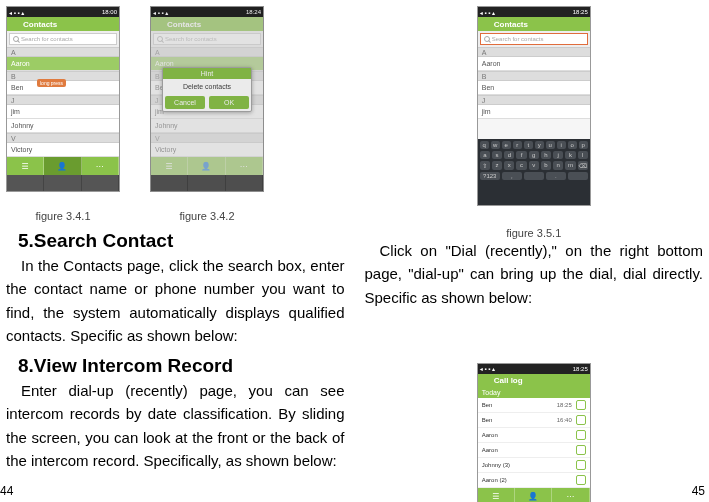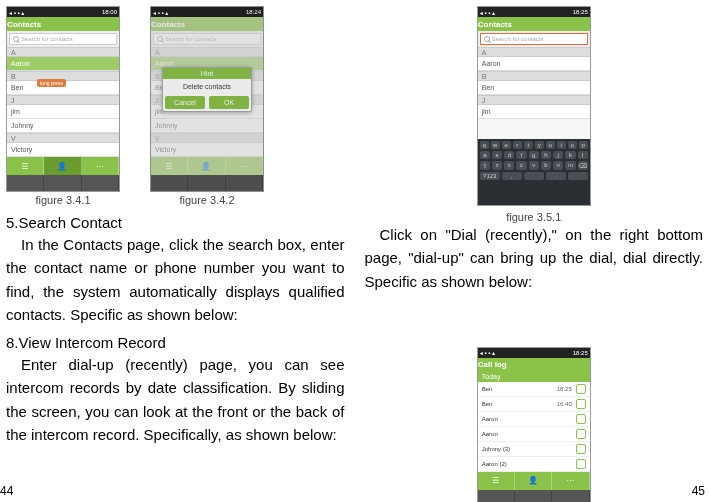--- a/index.html
+++ b/index.html
@@ -11,34 +11,34 @@
     height: 502px;
     position: relative;
     background: #fff;
   }
   .page { display: flex; height: 100%; }
   .col { flex: 1; padding: 6px 20px 20px 20px; position: relative; }
   .col-left { padding-left: 6px; padding-right: 10px; }
   .col-right { padding-left: 10px; padding-right: 6px; }
   .figrow { display: flex; gap: 30px; margin-bottom: 6px; }
   .figwrap { text-align: center; }
-  .caption { font-size: 11px; color: #444; margin-top: 2px; }
-  .hd { font-weight: normal; margin-top: 8px; margin-bottom: 2px; font-size: 15px; }
+  .caption { font-size: 11px; color: #444; margin-top: 18px; }
+  .hd { font-weight: bold; margin-top: 8px; margin-bottom: 2px; font-size: 19px; margin-left: 12px; }
   .para { font-size: 15px; line-height: 1.55; text-align: justify; }
   .indent { text-indent: 1em; }
   .pagenum { position: absolute; bottom: 4px; font-size: 12px; }
   .pn-left { left: 0; }
   .pn-right { right: 4px; }
 
   
   .phone { width: 114px; border: 1px solid #999; background: #eee; font-size: 7px; overflow: hidden; }
   .phone.tall { height: 186px; }
   .phone.mid  { height: 160px; }
   .statusbar { height: 10px; background: #222; color: #fff; display:flex; justify-content:space-between; align-items:center; padding:0 2px; font-size:6px; }
-  .titlebar { height: 14px; background: #8BC34A; color:#fff; display:flex; align-items:center; padding:0 0; font-size:8px; font-weight:bold; }
+  .titlebar { height: 14px; background: #8BC34A; color:#fff; display:flex; align-items:center; padding:0 16px; font-size:8px; font-weight:bold; }
   .titlebar.calllog { background:#8BC34A; }
   .searchbar { height: 12px; background:#fff; margin:2px; border:1px solid #ccc; display:flex; align-items:center; padding:0 3px; color:#aaa; font-size:6px; gap:2px; }
   .searchbar.hl { border:1px solid #e06c3c; }
   .listarea { background:#f6f6f6; }
   .sect { height:10px; background:#ddd; border-top:1px solid #ccc; border-bottom:1px solid #ccc; padding:0 4px; color:#777; font-size:7px; display:flex; align-items:center; }
   .row  { height:14px; background:#fff; border-bottom:1px solid #ddd; padding:0 4px; color:#555; display:flex; align-items:center; font-size:7px; }
   .row.sel { background:#9CCC65; color:#fff; }
   .navbtns { height:18px; background:#555; display:flex; }
   .navbtns div { flex:1; border-right:1px solid #444; }
   .bottab { height:18px; background:#8BC34A; display:flex; }

